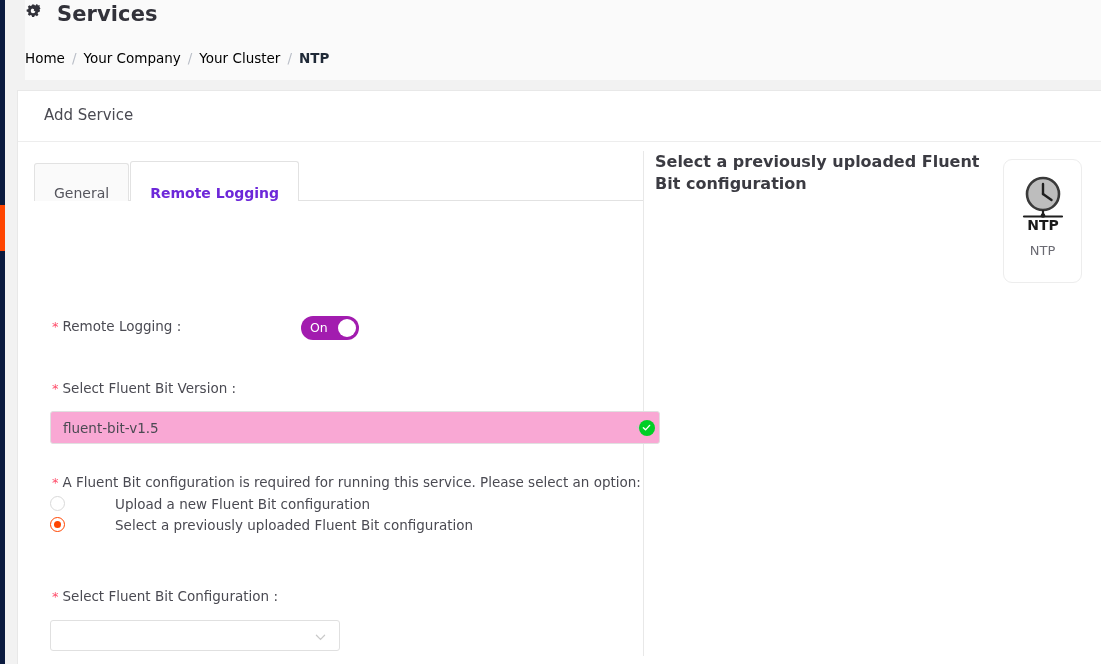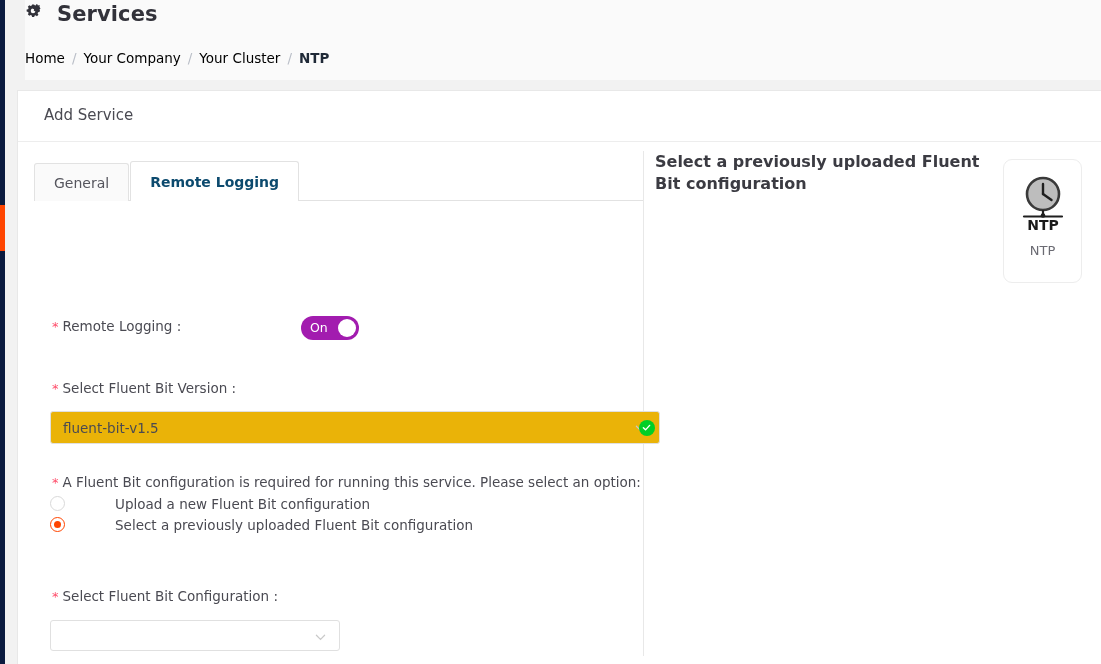--- a/index.html
+++ b/index.html
@@ -29,44 +29,44 @@
   .crumb.last { color: #1f2937; font-weight: bold; }
   .crumb-sep { margin: 0 7px; color: #b9bec7; }
 
   
   .card { position: absolute; left: 17px; top: 90px; width: 1084px; height: 574px; background: #ffffff; border: 1px solid #e8e8e8; border-right: none; border-bottom: none; }
   .card-head { position: absolute; left: 0; top: 0; width: 100%; height: 51px; border-bottom: 1px solid #ededed; }
   .card-head-title { position: absolute; left: 26px; top: 15px; font-size: 15px; color: #4a4a52; }
 
   
   .tabs { position: absolute; left: 16px; top: 70px; height: 40px; display: flex; align-items: flex-end; }
-  .tab { height: 38px; padding: 0 19px; display: flex; align-items: center; justify-content: center;
+  .tab { height: 38px; padding: 0 19px; display: flex; align-items: flex-end; justify-content: center;
          font-size: 14px; border: 1px solid #e2e2e2; border-bottom: none; background: #fafafa;
          color: #55555d; border-radius: 3px 3px 0 0; cursor: pointer; }
-  .tab.active { background: #ffffff; color: #0c4a6e; font-weight: bold; height: 40px; position: relative; z-index: 3; }
+  .tab.active { background: #ffffff; color: #6d28d9; font-weight: bold; height: 40px; position: relative; z-index: 3; }
   .tab + .tab { margin-left: 1px; }
   .tabs-underline { position: absolute; left: 16px; top: 109px; width: 610px; height: 1px; background: #e2e2e2; }
 
   
   .form { position: absolute; left: 16px; top: 120px; width: 610px; }
   .vdiv { position: absolute; left: 625px; top: 60px; width: 1px; height: 505px; background: #e8e8e8; }
 
   .field-label { font-size: 13.5px; color: #4a4a52; display: flex; align-items: baseline; }
   .req { color: #ff4d6a; margin-right: 4px; font-size: 13px; line-height: 1; }
 
   .row-toggle { position: absolute; left: 18px; top: 105px; width: 592px; height: 24px; }
   .row-toggle .field-label { position: absolute; left: 0; top: 2px; }
   .toggle { position: absolute; left: 249px; top: 0; width: 58px; height: 24px; background: #a21caf;
             border-radius: 12px; cursor: pointer; }
   .toggle-txt { position: absolute; left: 9px; top: 4px; font-size: 12.5px; color: #ffffff; }
   .toggle-knob { position: absolute; right: 3px; top: 3px; width: 18px; height: 18px; border-radius: 50%; background: #ffffff; }
 
   .lbl-version { position: absolute; left: 18px; top: 169px; }
   .select-version { position: absolute; left: 16px; top: 200px; width: 610px; height: 33px;
-                    background: #eab308; border: 1px solid #e0e0e0; border-radius: 3px; cursor: pointer; text-decoration: underline; }
+                    background: #f9a8d4; border: 1px solid #e0e0e0; border-radius: 3px; cursor: pointer; text-decoration: underline; }
   .select-value { position: absolute; left: 12px; top: 8px; font-size: 13.5px; color: #4a4a52; }
   .select-placeholder { position: absolute; left: 12px; top: 8px; font-size: 13.5px; color: #bfbfbf; }
   .chev { position: absolute; right: 13px; top: 11px; width: 11px; height: 11px; }
   .chev svg { display: block; }
   .ok-badge { position: absolute; left: 596px; top: 200px; width: 33px; height: 33px; display: flex; align-items: center; justify-content: center; }
   .ok-circle { width: 16px; height: 16px; border-radius: 50%; background: #00cf26; display: flex; align-items: center; justify-content: center; }
 
   .lbl-opt { position: absolute; left: 18px; top: 263px; width: 600px; }
   .radios { position: absolute; left: 16px; top: 285px; }
   .radio-row { display: flex; align-items: flex-start; height: 21px; cursor: pointer; gap: 41px; }

